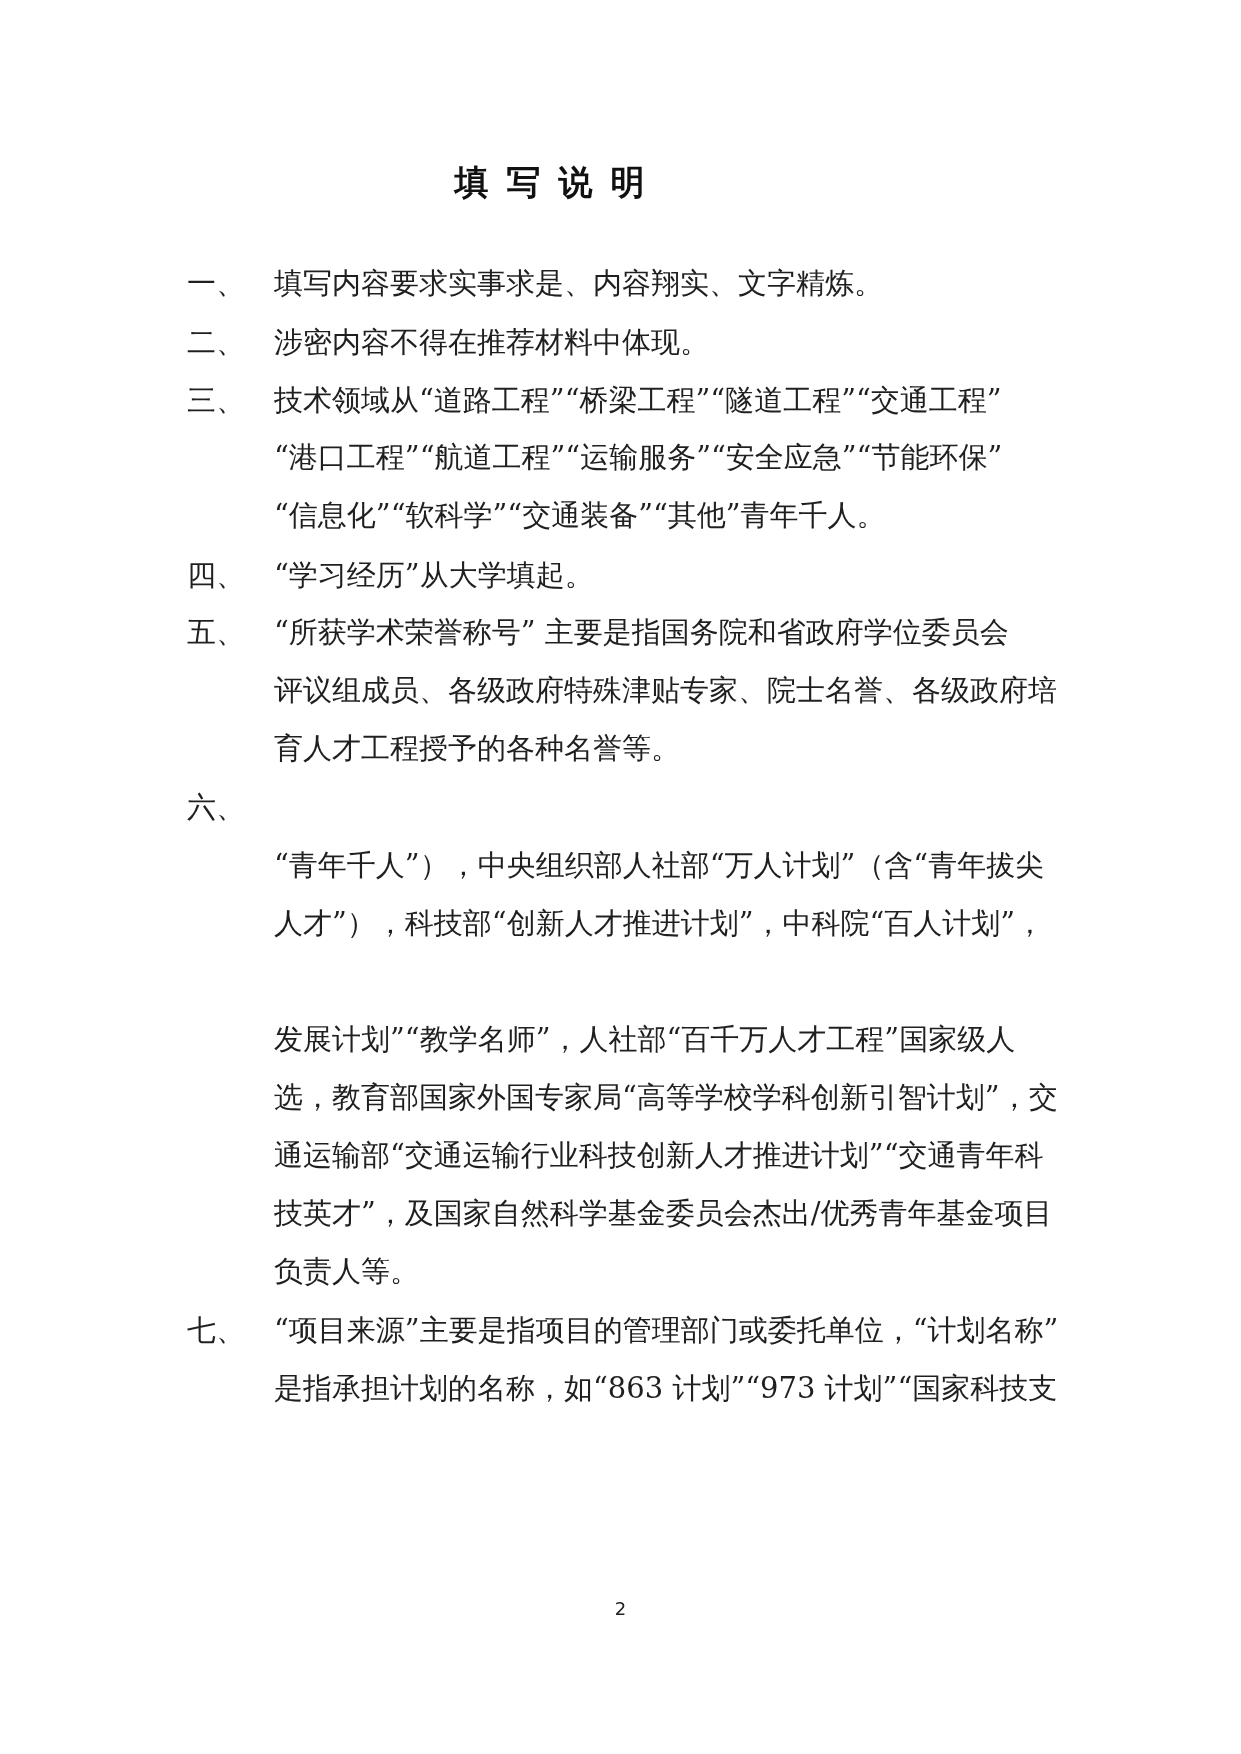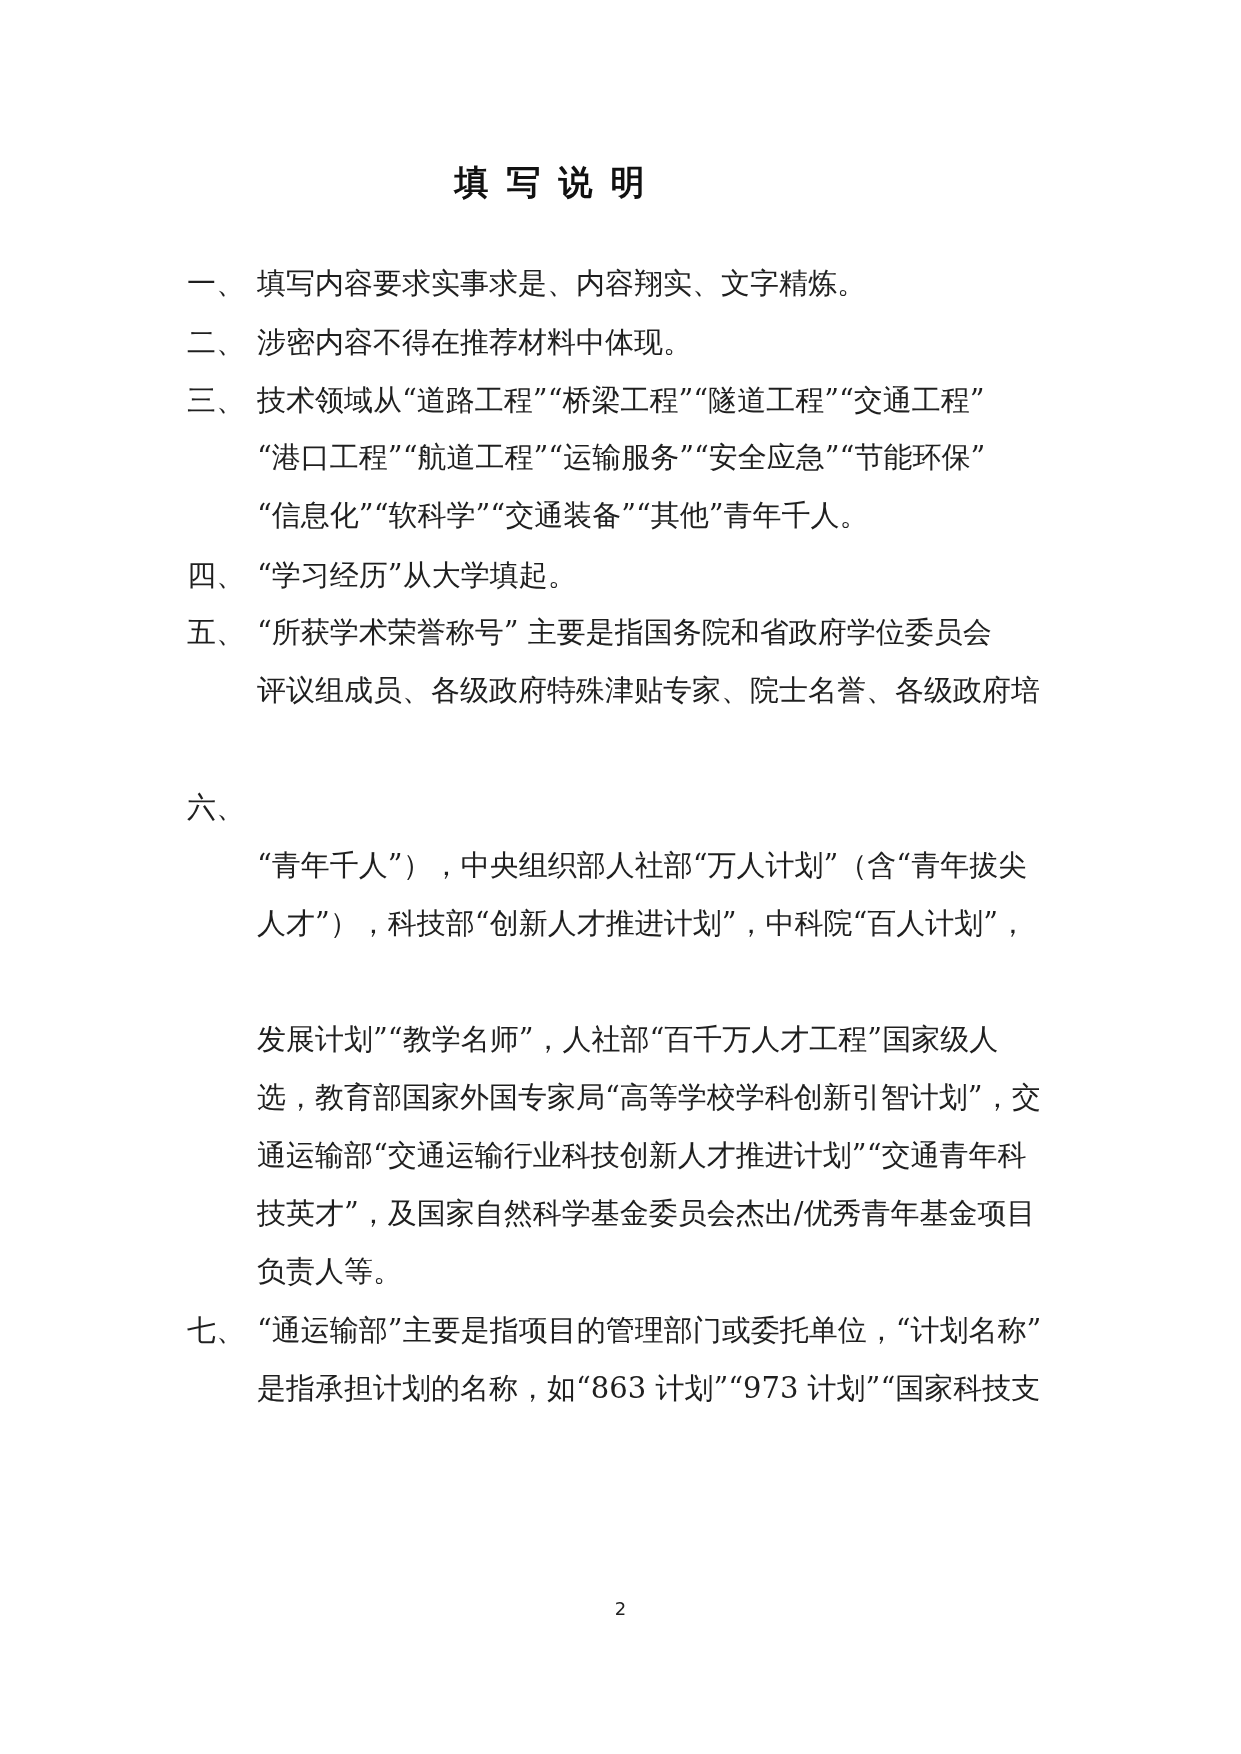--- a/index.html
+++ b/index.html
@@ -4,21 +4,21 @@
 <style>
   html, body { margin: 0; padding: 0; background: #ffffff; }
   body { width: 1241px; height: 1754px; position: relative; overflow: hidden;
          font-family: "DejaVu Serif", "Liberation Serif", serif; color: #1a1a1a; }
   .page { position: absolute; left: 0; top: 0; width: 1241px; height: 1754px; }
   .title { position: absolute; top: 160px; left: 0; width: 1117px; text-align: center;
            font-family: "DejaVu Sans", "Liberation Sans", sans-serif; font-weight: bold;
            font-size: 34px; letter-spacing: 18px; color: #111; }
   .line { position: absolute; font-size: 29px; line-height: 40px; white-space: nowrap; color: #1f1f1f; }
   .num { position: absolute; left: 187px; }
-  .txt { position: absolute; left: 257px; }
+  .txt { position: absolute; left: 274px; }
   .page-number { position: absolute; top: 1598px; left: 0; width: 1241px; text-align: center;
                  font-family: "DejaVu Sans", "Liberation Sans", sans-serif; font-size: 18px; color: #222; }
 </style>
 </head>
 <body>
 
 <div class="page">
   <div class="title">填写说明</div>
 
   <div class="line num" style="top:263px">一、</div>
@@ -31,28 +31,29 @@
   <div class="line txt" style="top:380px">技术领域从“道路工程”“桥梁工程”“隧道工程”“交通工程”</div>
   <div class="line txt" style="top:437px">“港口工程”“航道工程”“运输服务”“安全应急”“节能环保”</div>
   <div class="line txt" style="top:495px">“信息化”“软科学”“交通装备”“其他”青年千人。</div>
 
   <div class="line num" style="top:555px">四、</div>
   <div class="line txt" style="top:555px"> “学习经历”从大学填起。</div>
 
   <div class="line num" style="top:612px">五、</div>
   <div class="line txt" style="top:612px">“所获学术荣誉称号” 主要是指国务院和省政府学位委员会</div>
   <div class="line txt" style="top:670px">评议组成员、各级政府特殊津贴专家、院士名誉、各级政府培</div>
+  <div class="line txt" style="top:728px">育人才工程授予的各种名誉等。</div>
 
   <div class="line num" style="top:787px">六、</div>
   <div class="line txt" style="top:845px">“青年千人”），中央组织部人社部“万人计划”（含“青年拔尖</div>
   <div class="line txt" style="top:903px">人才”），科技部“创新人才推进计划”，中科院“百人计划”，</div>
   <div class="line txt" style="top:1077px">选，教育部国家外国专家局“高等学校学科创新引智计划”，交</div>
   <div class="line txt" style="top:1019px">发展计划”“教学名师”，人社部“百千万人才工程”国家级人</div>
   <div class="line txt" style="top:1135px">通运输部“交通运输行业科技创新人才推进计划”“交通青年科</div>
   <div class="line txt" style="top:1193px">技英才”，及国家自然科学基金委员会杰出/优秀青年基金项目</div>
   <div class="line txt" style="top:1251px">负责人等。</div>
 
   <div class="line num" style="top:1310px">七、</div>
-  <div class="line txt" style="top:1310px">“通运输部”主要是指项目的管理部门或委托单位，“计划名称”</div>
+  <div class="line txt" style="top:1310px">“项目来源”主要是指项目的管理部门或委托单位，“计划名称”</div>
   <div class="line txt" style="top:1368px">是指承担计划的名称，如“863 计划”“973 计划”“国家科技支</div>
 
   <div class="page-number">2</div>
 </div>
 
 </body></html>

